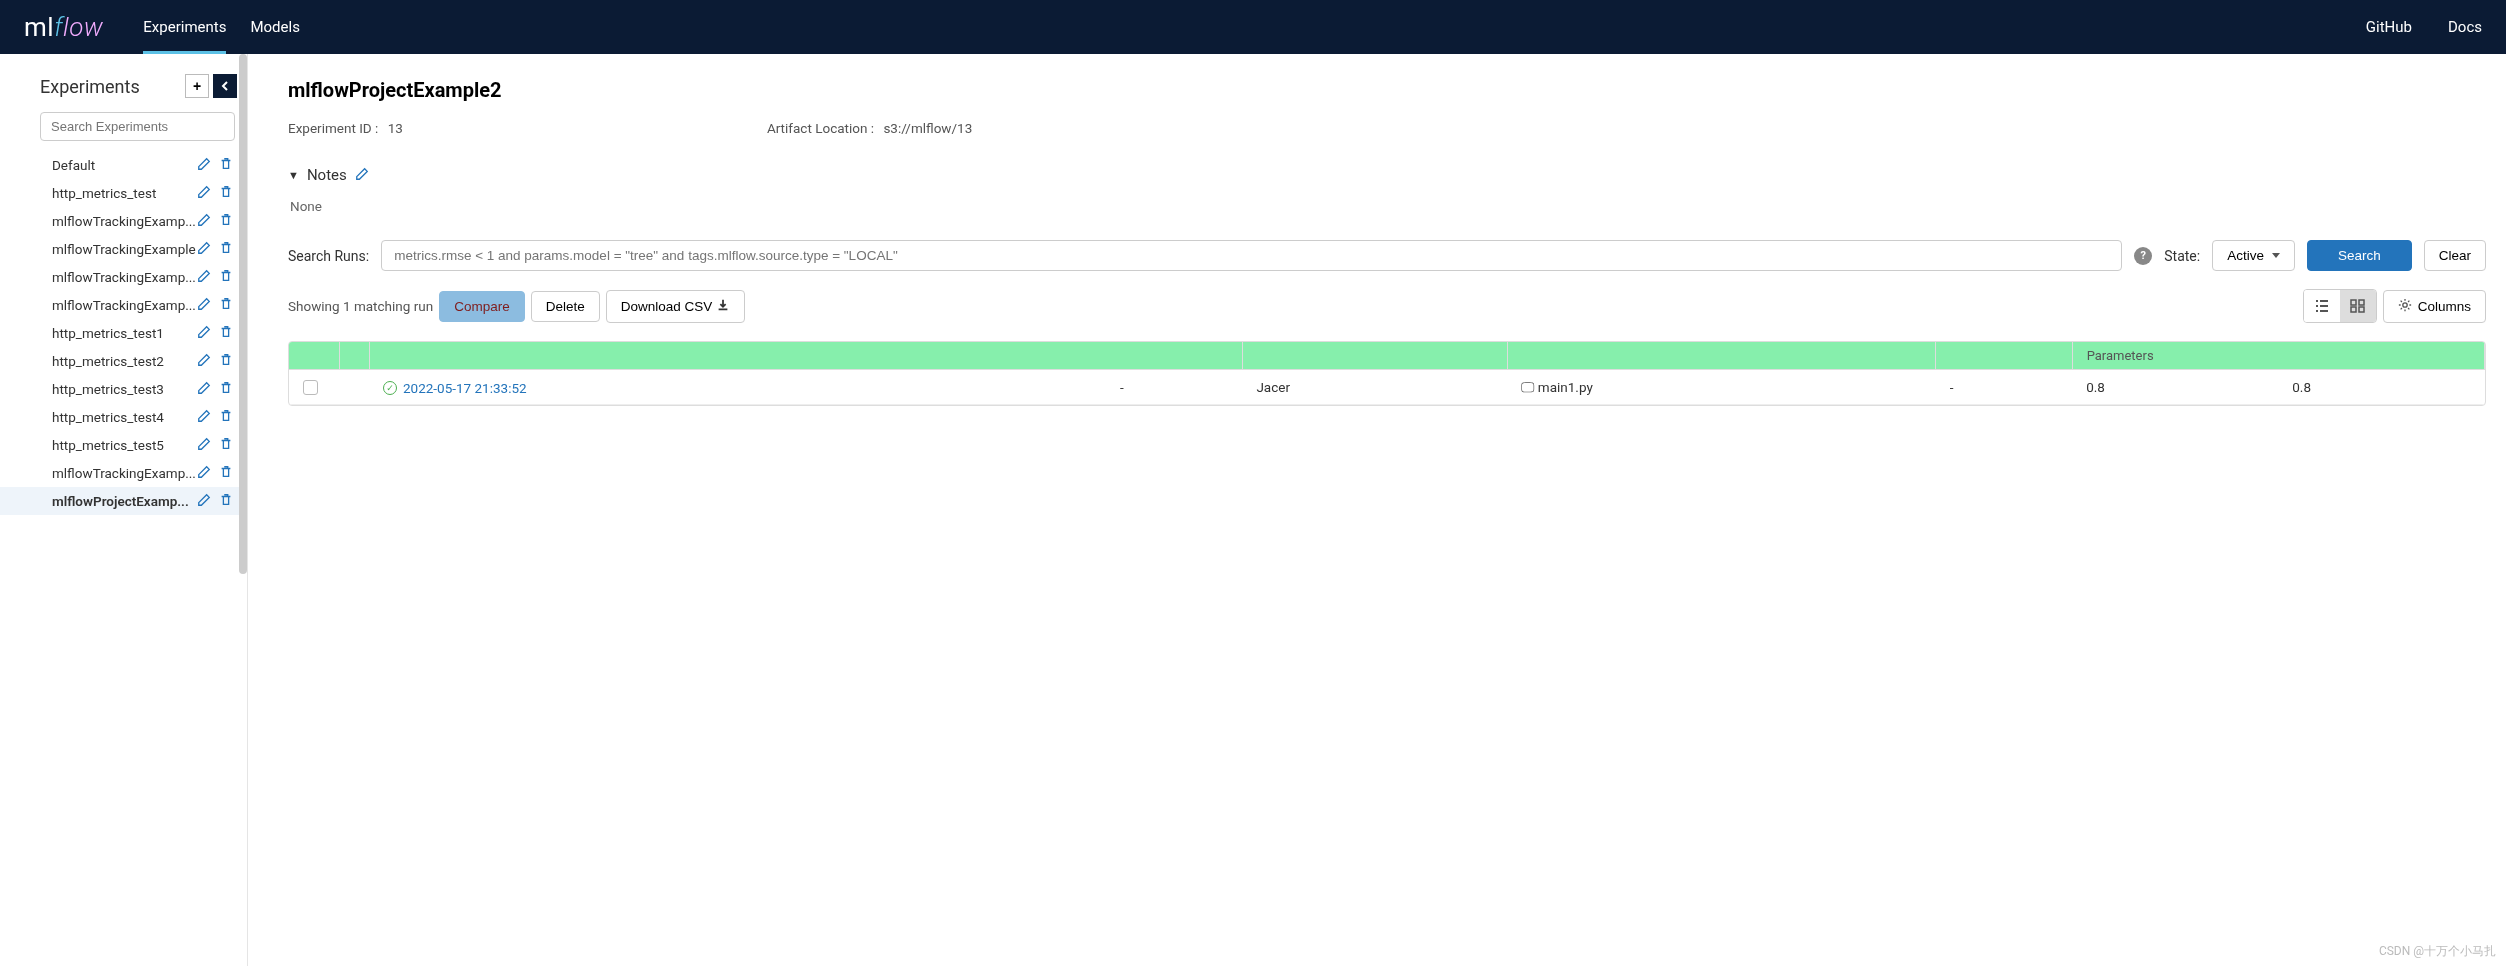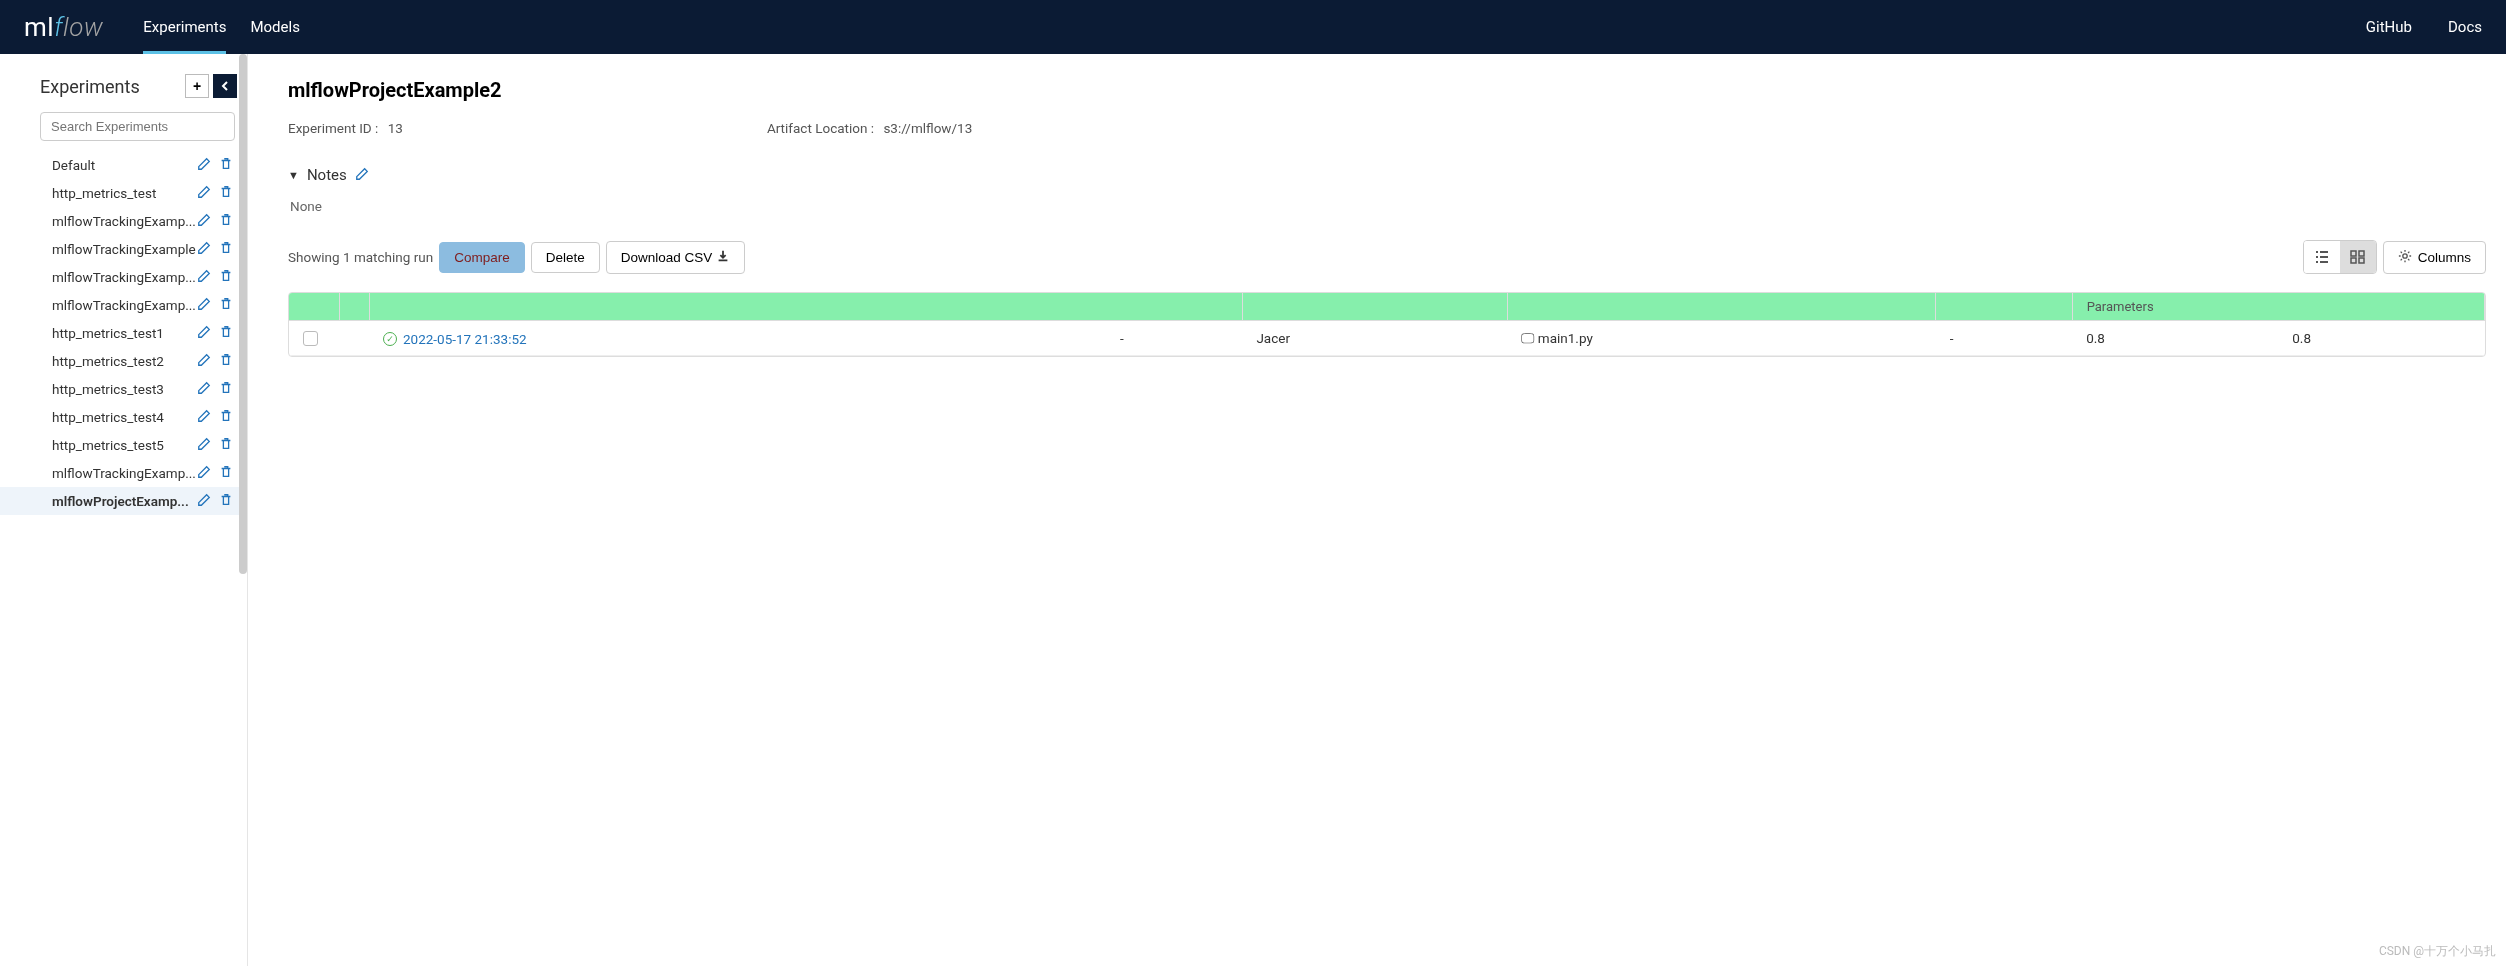--- a/index.html
+++ b/index.html
@@ -1,21 +1,21 @@
 <!DOCTYPE html>
 <html><head>
 <meta charset="utf-8">
 <style>
 * { box-sizing: border-box; margin: 0; padding: 0; }
 body { font-family: -apple-system, BlinkMacSystemFont, "Segoe UI", Roboto, Arial, sans-serif; font-size: 14px; color: #333; background: #fff; }
 .header { background: #0b1b34; height: 54px; display: flex; align-items: center; padding: 0 24px; color: #fff; }
 .logo { font-size: 26px; font-weight: 300; margin-right: 40px; letter-spacing: 0.5px; }
 .logo-ml { color: #fff; font-weight: 400; }
 .logo-f { color: #5cc1e6; font-style: italic; font-weight: 300; }
-.logo-low { color: #a3a3a3; font-style: italic; font-weight: 300; }
+.logo-low { color: #f0abfc; font-style: italic; font-weight: 300; }
 .nav-main { display: flex; gap: 24px; flex: 1; height: 100%; }
 .nav-item { color: #fff; display: flex; align-items: center; height: 100%; border-bottom: 3px solid transparent; padding-top: 3px; cursor: pointer; font-size: 15px; }
 .nav-item.active { border-bottom-color: #5cc1e6; }
 .nav-right { display: flex; gap: 36px; }
 .nav-link { color: #fff; cursor: pointer; font-size: 15px; }
 .main { display: flex; height: calc(100vh - 54px); }
 .sidebar { width: 248px; border-right: 1px solid #e5e5e5; padding: 20px 0 0 0; position: relative; }
 .sidebar-scroll { position: absolute; right: 0; top: 0; width: 8px; height: 520px; background: #ccc; border-radius: 4px; }
 .sidebar-header { display: flex; align-items: center; justify-content: space-between; padding: 0 10px 14px 40px; }
 .sidebar-title { font-size: 18px; color: #333; }
@@ -270,20 +270,29 @@
       <span class="caret-down">▼</span>
       <span class="notes-label">Notes</span>
       <span class="pencil-icon">
         <svg width="14" height="14" viewBox="0 0 16 16">
             <path d="M2 11 L11 2 L14 5 L5 14 L2 14 Z" stroke="#2374bb" stroke-width="1.5" fill="none"></path>
           </svg>
       </span>
     </div>
     <div class="notes-content">None</div>
 
+    <div class="search-runs-row">
+      <span class="search-runs-label">Search Runs:</span>
+      <input class="search-runs-input" type="text" placeholder="metrics.rmse &lt; 1 and params.model = &quot;tree&quot; and tags.mlflow.source.type = &quot;LOCAL&quot;" style="">
+      <span class="help-icon">?</span>
+      <span class="state-label">State:</span>
+      <button class="btn caret-sm">Active</button>
+      <button class="btn primary">Search</button>
+      <button class="btn">Clear</button>
+    </div>
 
     <div class="toolbar-row">
       <span class="toolbar-text">Showing 1 matching run</span>
       <button class="btn compare">Compare</button>
       <button class="btn">Delete</button>
       <button class="btn">
         <span>Download CSV</span>
         <span>
           <svg width="14" height="14" viewBox="0 0 16 16">
               <path d="M8 2 v8 M5 7 l3 3 l3 -3 M3 13 h10" stroke="#333" stroke-width="2" fill="none"></path>

